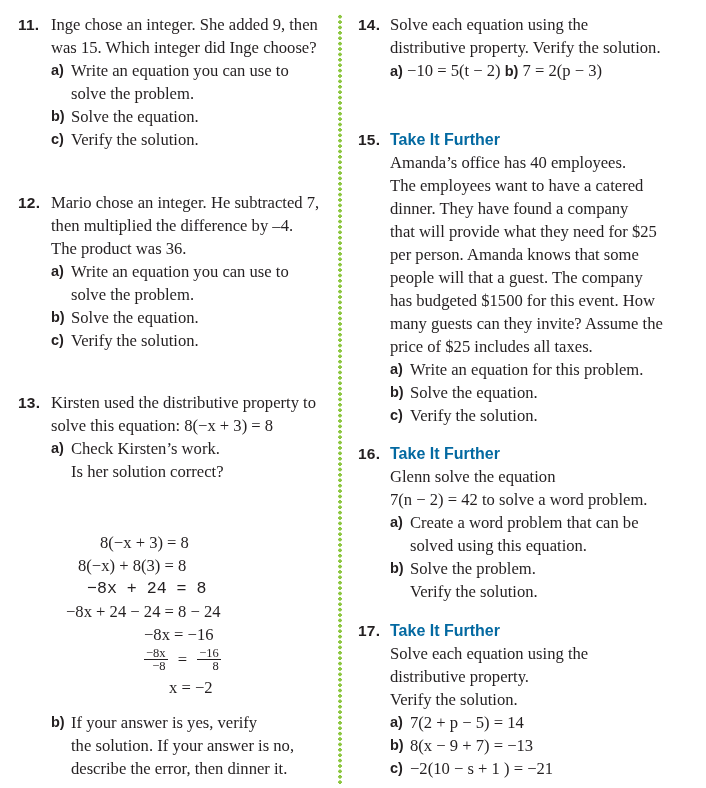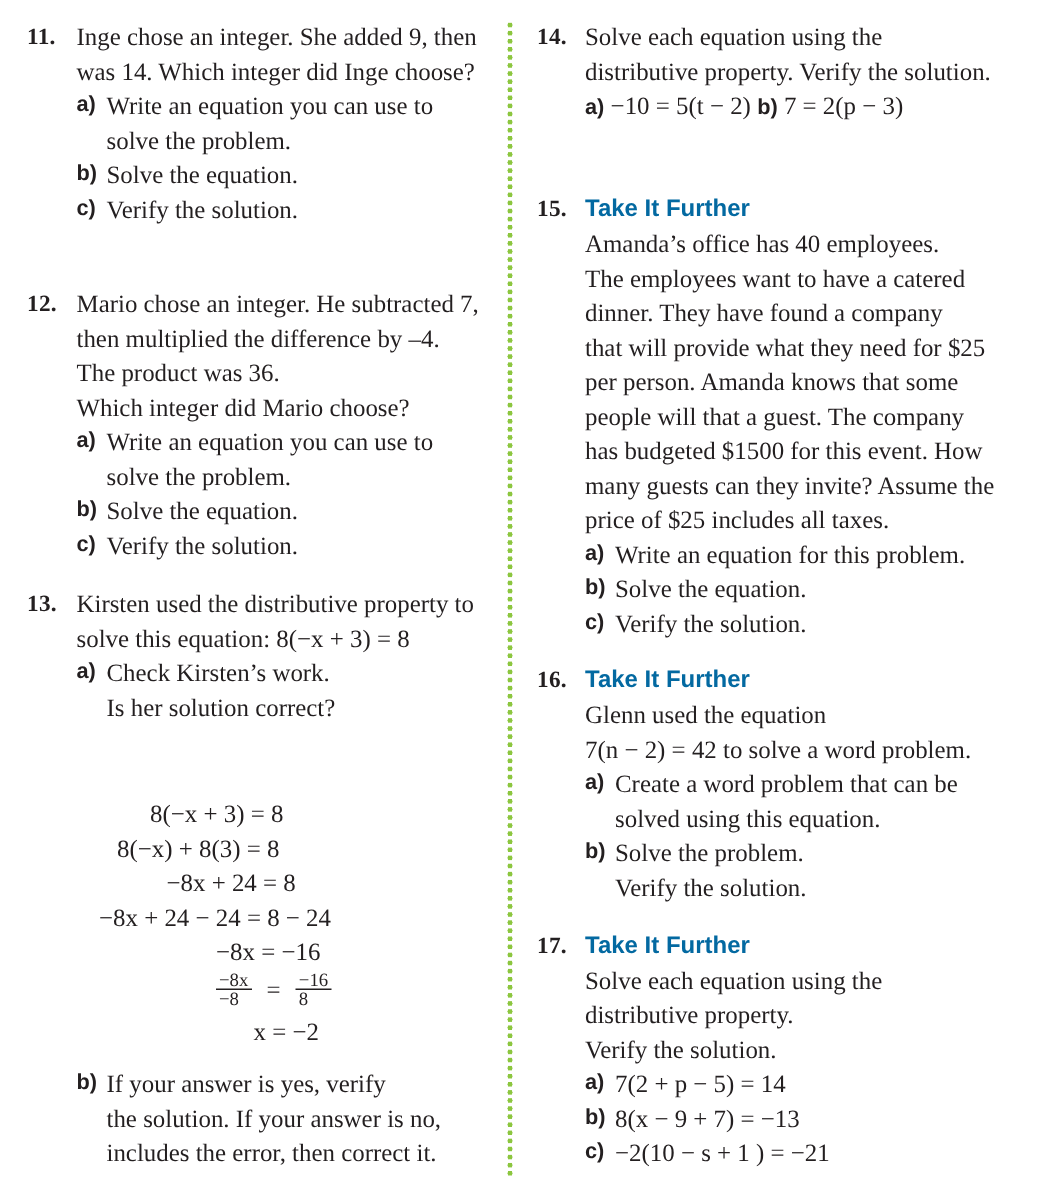--- a/index.html
+++ b/index.html
@@ -5,49 +5,49 @@
   html, body { margin: 0; padding: 0; background: #ffffff; }
   body { width: 706px; height: 788px; position: relative; overflow: hidden;
          font-family: "Liberation Serif", "DejaVu Serif", serif; color: #231f20; }
   .col { position: absolute; top: 0; }
   .col-left { left: 0; width: 336px; }
   .col-right { left: 348px; width: 358px; }
   .divider { position: absolute; left: 338px; top: 14px; width: 4px; height: 770px;
              background-image: radial-gradient(circle, #8cc63f 1.6px, transparent 1.8px);
              background-size: 4px 5.4px; background-repeat: repeat-y; }
   .problem { position: absolute; left: 0; right: 0; }
-  .pnum { position: absolute; left: 18px; top: 0; font-family: Liberation Serif, serif;
+  .pnum { position: absolute; left: 18px; top: 0; font-family: Liberation Sans, sans-serif;
           font-weight: bold; font-size: 15.5px; line-height: 23px; letter-spacing: 0.2px; }
   .col-right .pnum { left: 10px; }
   .body { position: absolute; left: 51px; right: 0; top: 0; font-size: 16.6px; line-height: 23px; }
   .col-right .body { left: 42px; }
   .line { display: block; white-space: nowrap; }
   .tif { font-family: "Liberation Sans", "DejaVu Sans", sans-serif; font-weight: bold; color: #0369a1; font-size: 16px; }
   .sub { display: block; white-space: nowrap; position: relative; padding-left: 20px; }
   .sub .lbl { position: absolute; left: 0; top: 0; font-family: "Liberation Sans", "DejaVu Sans", sans-serif;
               font-weight: bold; font-size: 14.5px; }
   .sub .cont { display: block; }
   .math { position: relative; display: block; height: 23px; }
   .math .eq { position: absolute; white-space: nowrap; }
-  .frac { display: inline-block; vertical-align: middle; text-align: left; font-size: 12.5px; line-height: 12px; }
+  .frac { display: inline-block; vertical-align: middle; text-align: right; font-size: 12.5px; line-height: 12px; }
   .frac .n { display: block; border-bottom: 1px solid #231f20; padding: 0 2px; }
   .frac .d { display: block; padding: 0 2px; }
 </style>
 </head>
 <body>
 
 <div class="divider"></div>
 
 <div class="col col-left">
 
   <div class="problem" style="top:13px;">
     <span class="pnum">11.</span>
     <div class="body">
       <span class="line">Inge chose an integer. She added 9, then</span>
-      <span class="line">was 14. Which integer did Inge choose?</span>
+      <span class="line">was 15. Which integer did Inge choose?</span>
       <span class="sub">
         <span class="lbl">a)</span>
         <span class="cont">Write an equation you can use to</span>
         <span class="cont">solve the problem.</span>
       </span>
       <span class="sub">
         <span class="lbl">b)</span>
         <span class="cont">Solve the equation.</span>
       </span>
       <span class="sub">
@@ -56,21 +56,20 @@
       </span>
     </div>
   </div>
 
   <div class="problem" style="top:191px;">
     <span class="pnum">12.</span>
     <div class="body">
       <span class="line">Mario chose an integer. He subtracted 7,</span>
       <span class="line">then multiplied the difference by –4.</span>
       <span class="line">The product was 36.</span>
-      <span class="line">Which integer did Mario choose?</span>
       <span class="sub">
         <span class="lbl">a)</span>
         <span class="cont">Write an equation you can use to</span>
         <span class="cont">solve the problem.</span>
       </span>
       <span class="sub">
         <span class="lbl">b)</span>
         <span class="cont">Solve the equation.</span>
       </span>
       <span class="sub">
@@ -91,21 +90,21 @@
         <span class="cont">Is her solution correct?</span>
       </span>
       <div style="position:relative; height:160px;margin-top:48px;">
         <span class="math">
             <span class="eq" style="left:49px;">8(−x + 3) = 8</span>
           </span>
         <span class="math">
             <span class="eq" style="left:27px;">8(−x) + 8(3) = 8</span>
           </span>
         <span class="math">
-            <span class="eq" style="left:60px;">−8x + 24 = 8</span>
+            <span class="eq" style="left:36px;font-family:Liberation Mono, monospace;">−8x + 24 = 8</span>
           </span>
         <span class="math">
             <span class="eq" style="left:15px;">−8x + 24 − 24 = 8 − 24</span>
           </span>
         <span class="math">
             <span class="eq" style="left:93px;">−8x = −16</span>
           </span>
         <span class="math" style="height:30px;">
           <span class="eq" style="left:93px; top:0;">
             <span class="frac">
@@ -120,21 +119,21 @@
           </span>
         </span>
         <span class="math">
             <span class="eq" style="left:118px;">x = −2</span>
           </span>
       </div>
       <span class="sub" style="margin-top:20px;">
         <span class="lbl">b)</span>
         <span class="cont">If your answer is yes, verify</span>
         <span class="cont">the solution. If your answer is no,</span>
-        <span class="cont">includes the error, then correct it.</span>
+        <span class="cont">describe the error, then dinner it.</span>
       </span>
     </div>
   </div>
 </div>
 
 <div class="col col-right">
 
   <div class="problem" style="top:13px;">
     <span class="pnum">14.</span>
     <div class="body">
@@ -174,21 +173,21 @@
         <span class="lbl">c)</span>
         <span class="cont">Verify the solution.</span>
       </span>
     </div>
   </div>
 
   <div class="problem" style="top:442px;">
     <span class="pnum">16.</span>
     <div class="body">
       <span class="line tif">Take It Further</span>
-      <span class="line">Glenn used the equation</span>
+      <span class="line">Glenn solve the equation</span>
       <span class="line">7(n − 2) = 42 to solve a word problem.</span>
       <span class="sub">
         <span class="lbl">a)</span>
         <span class="cont">Create a word problem that can be</span>
         <span class="cont">solved using this equation.</span>
       </span>
       <span class="sub">
         <span class="lbl">b)</span>
         <span class="cont">Solve the problem.</span>
         <span class="cont">Verify the solution.</span>

